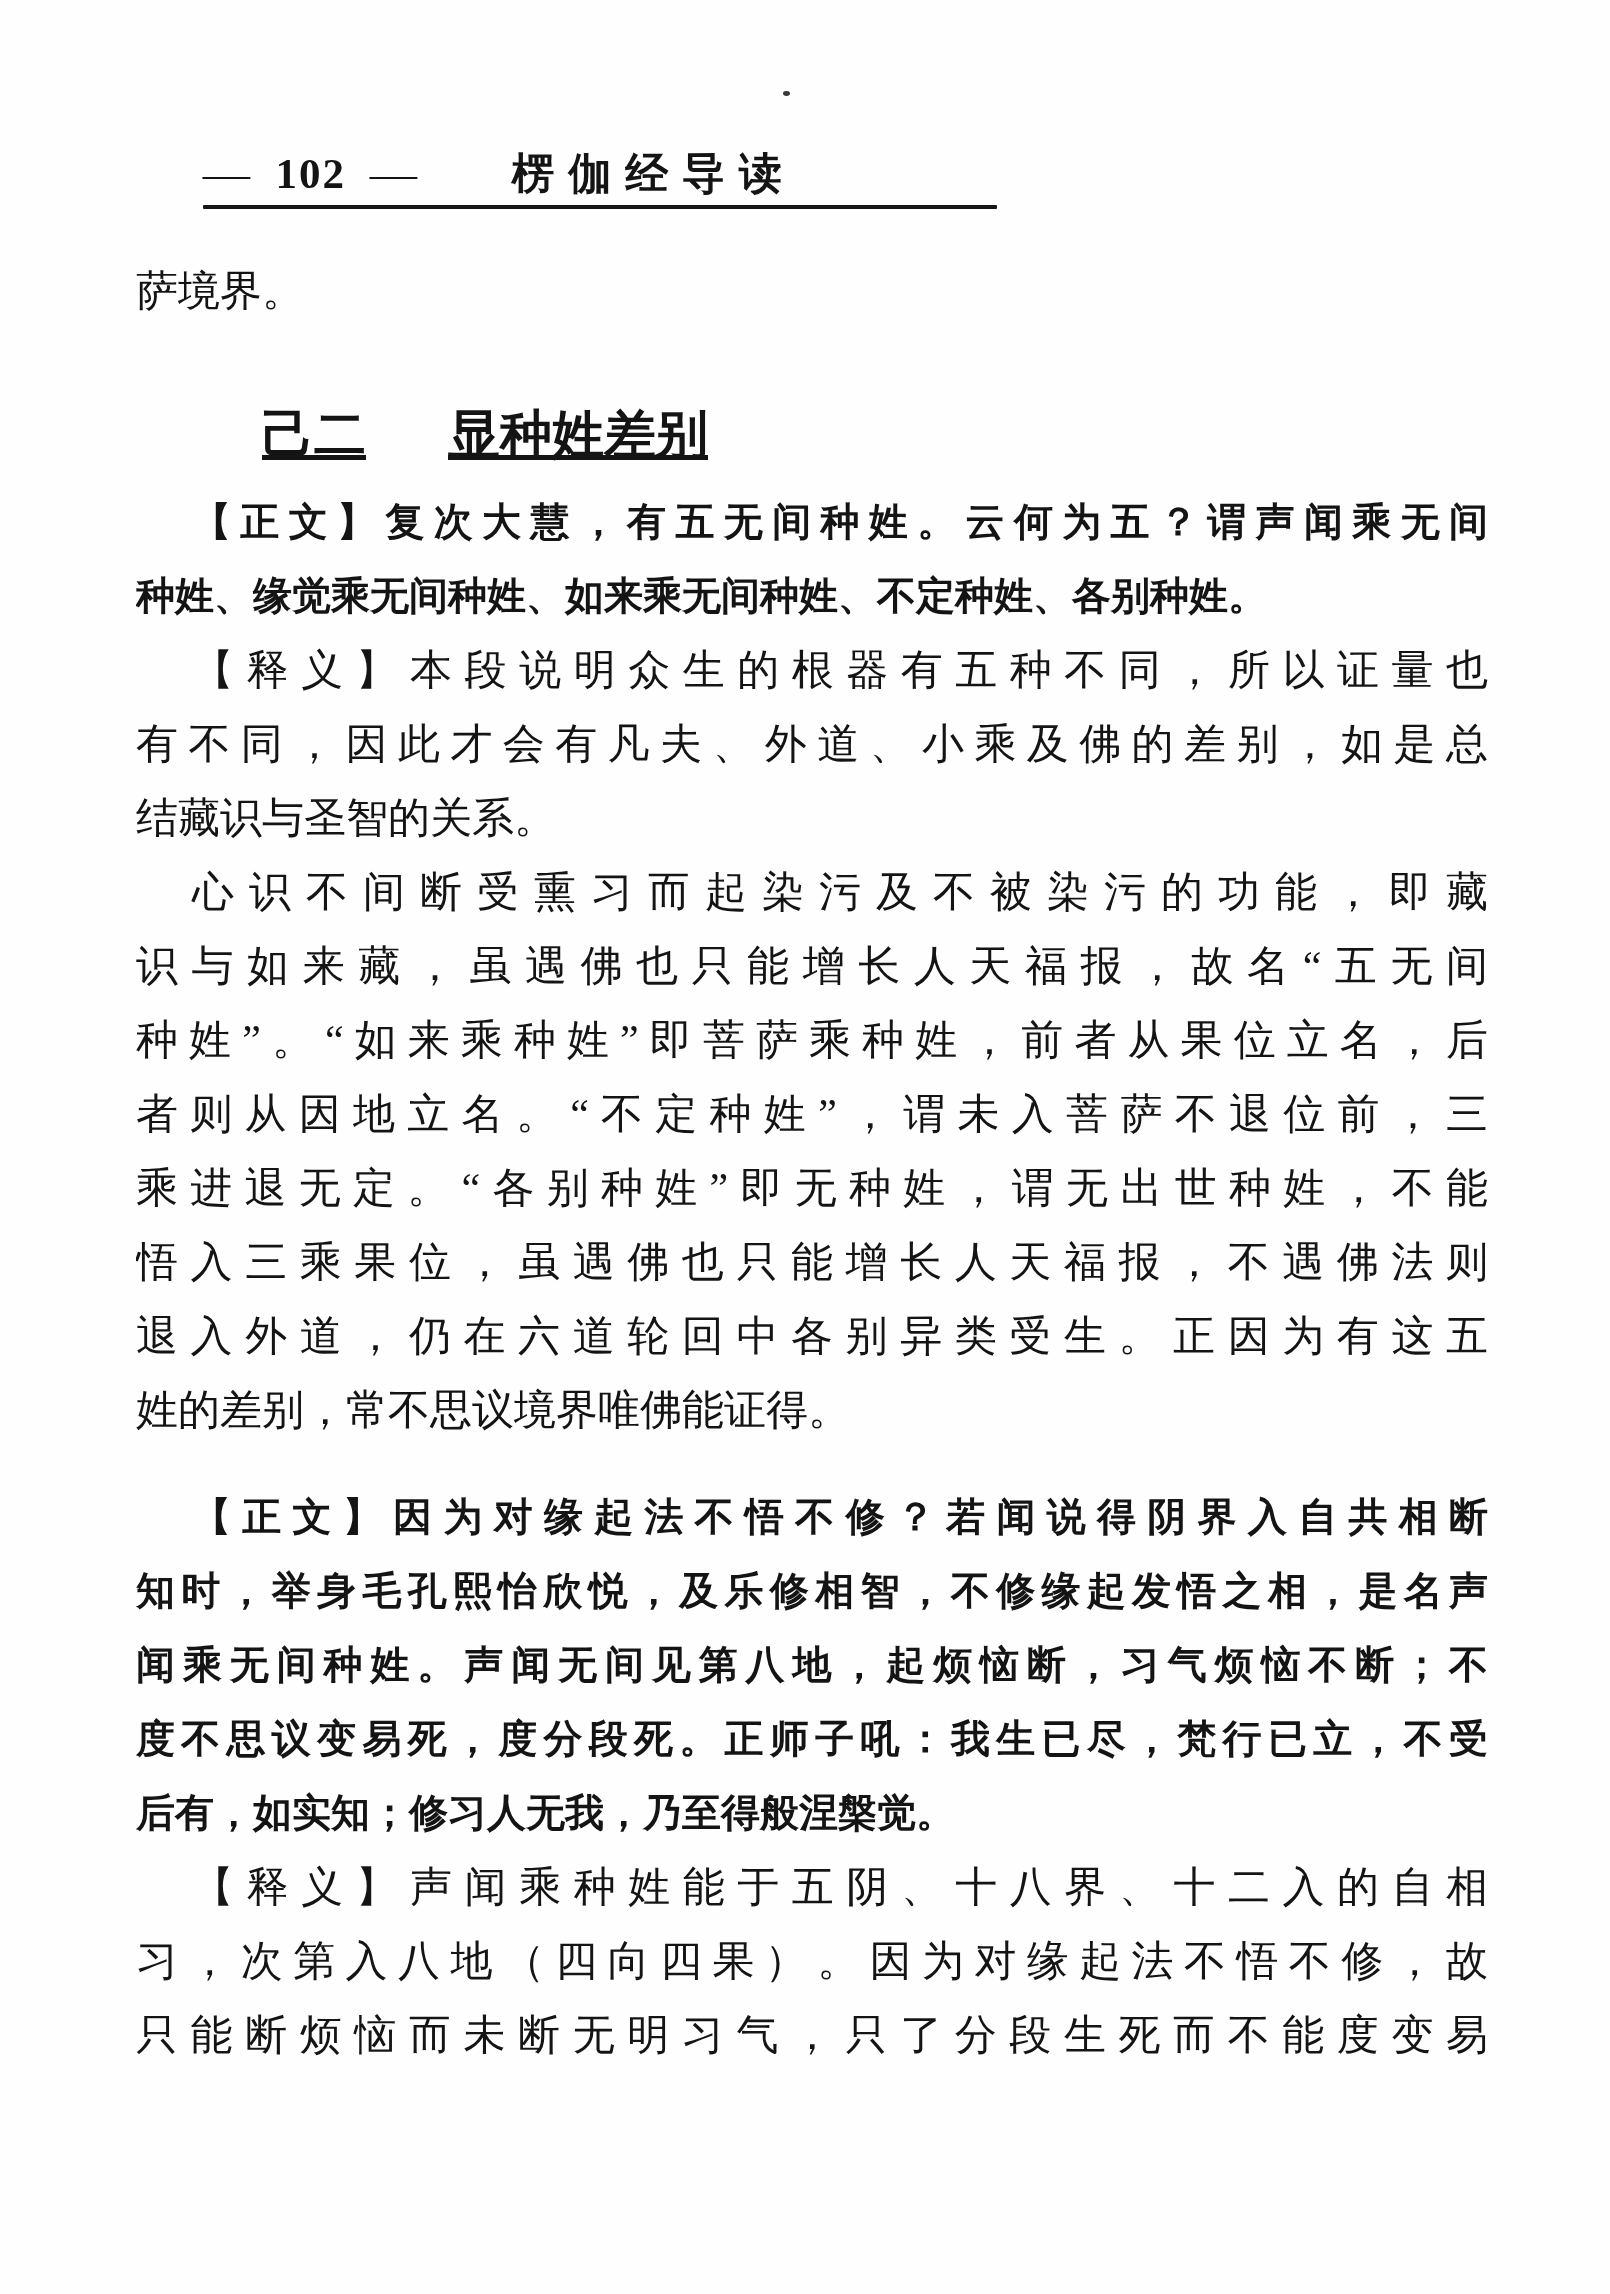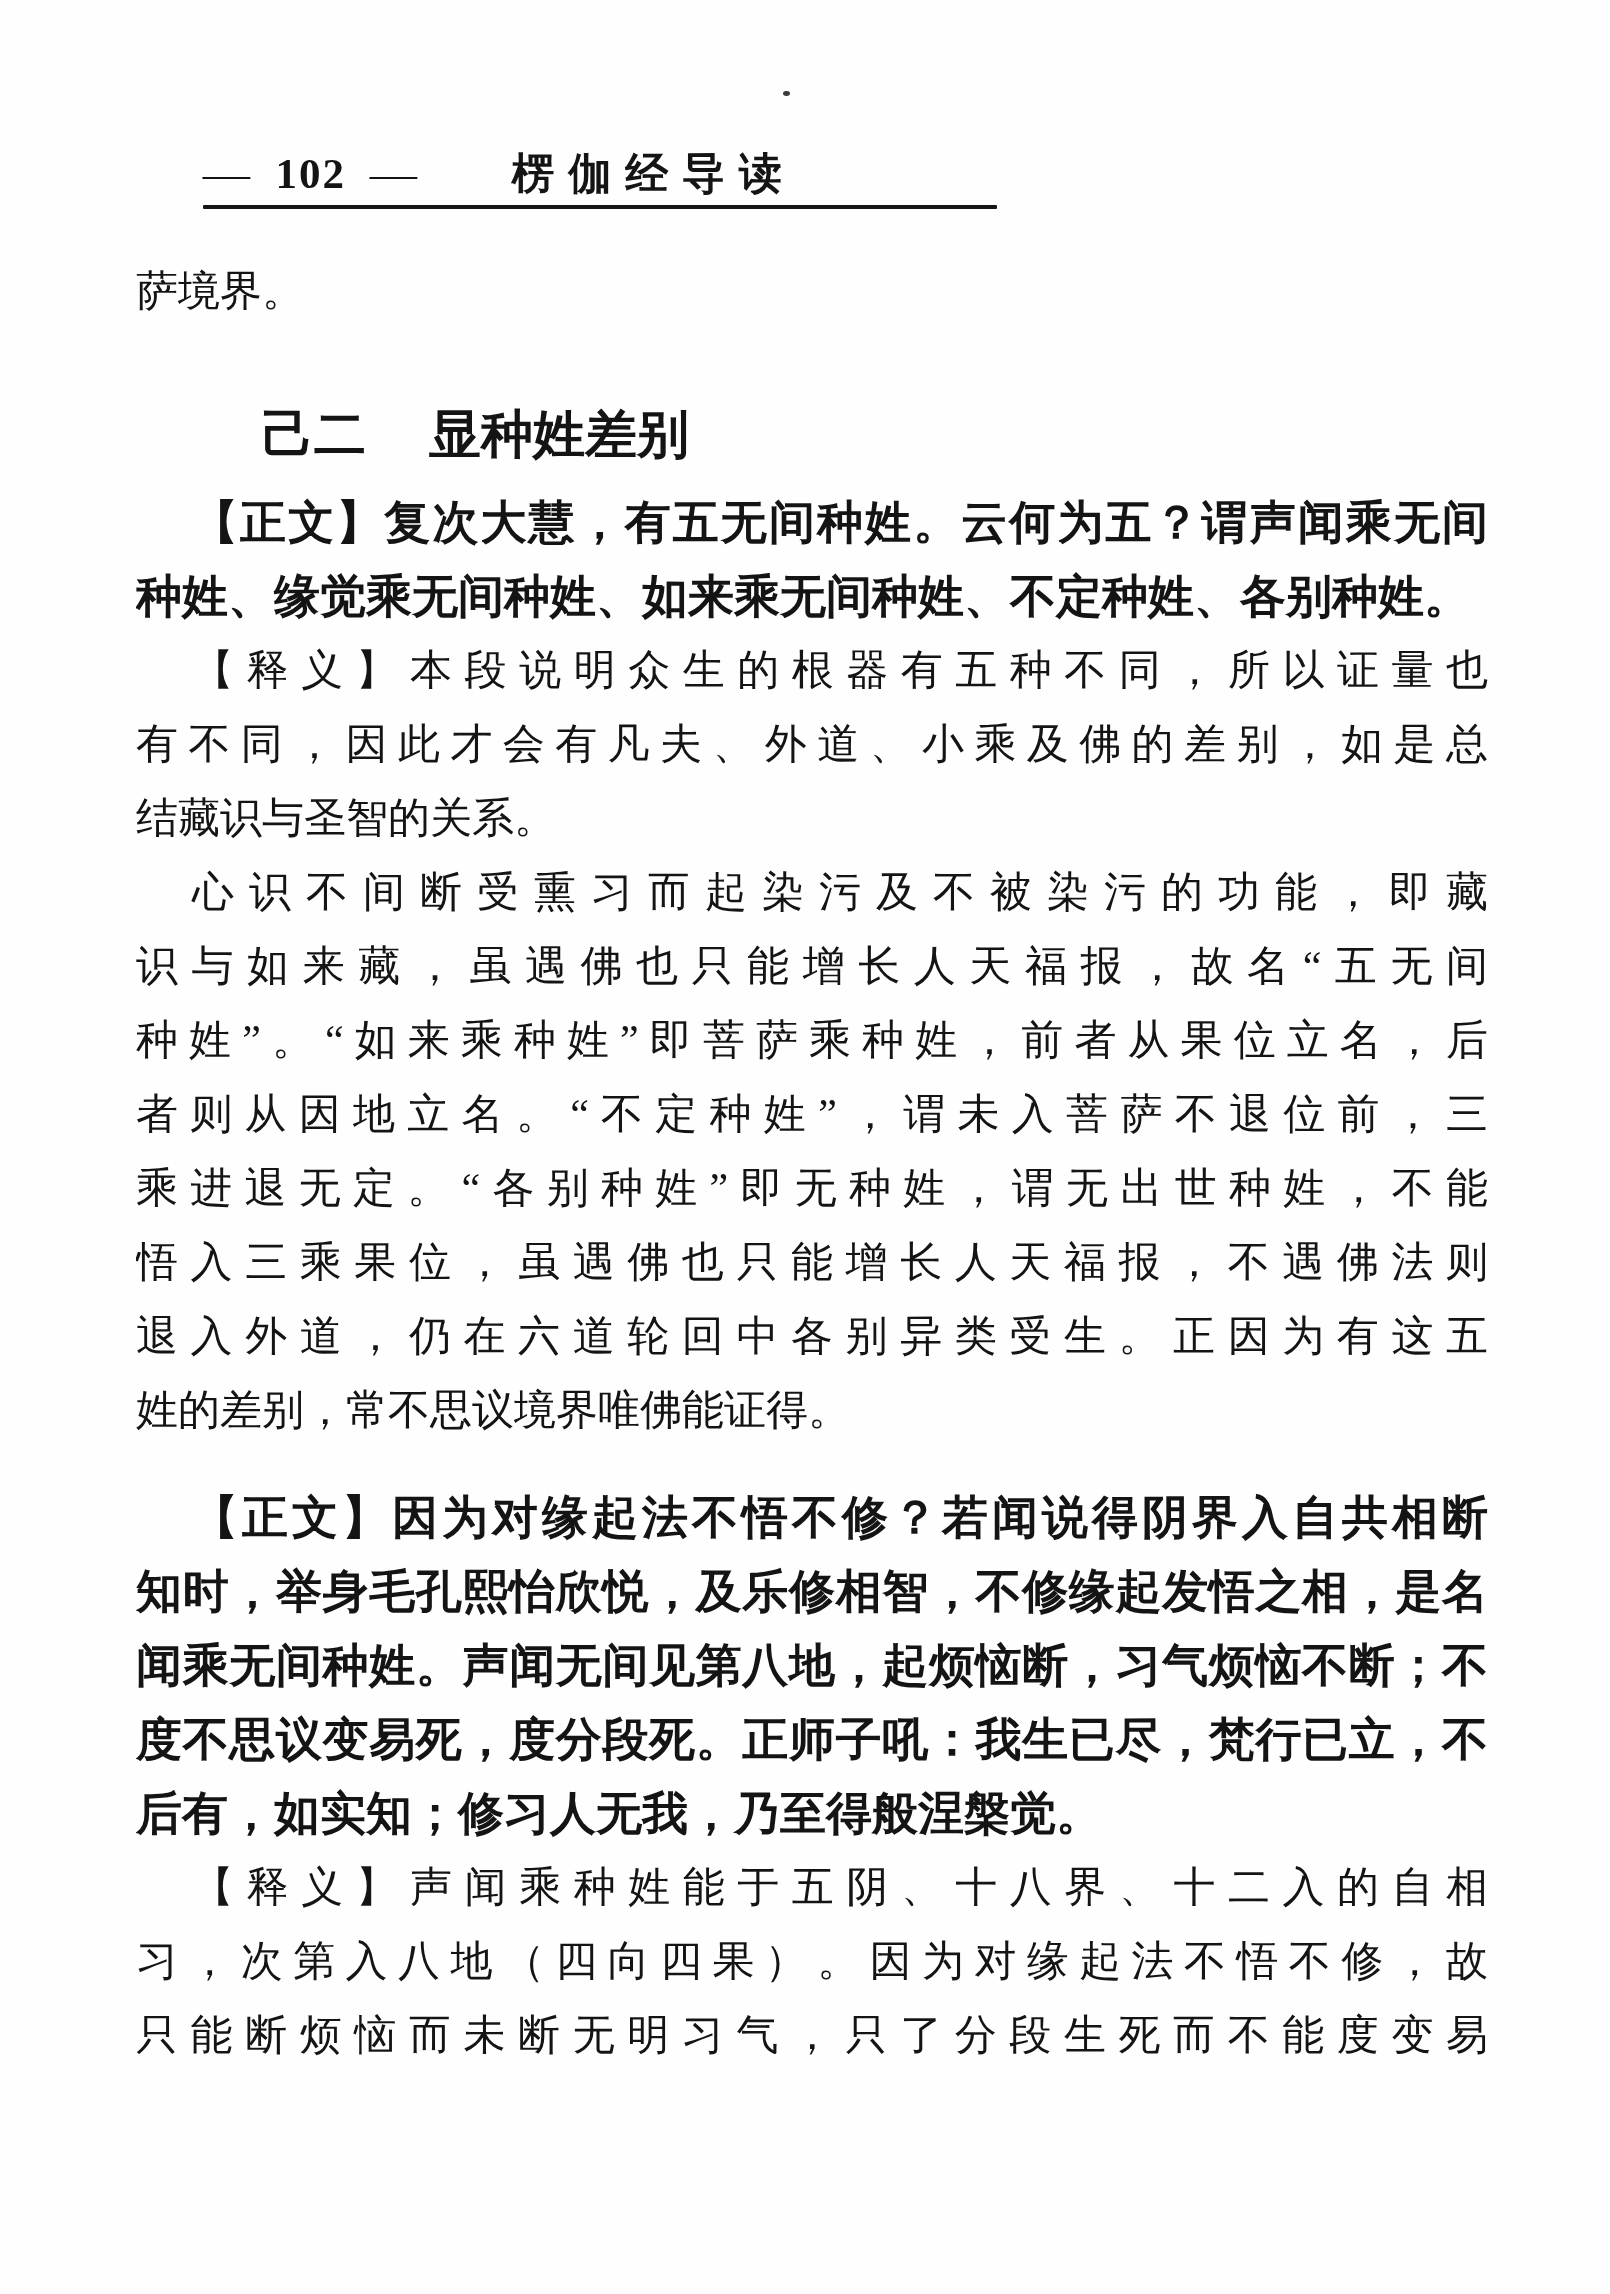--- a/index.html
+++ b/index.html
@@ -45,29 +45,29 @@
   .block{margin:0;}
 
   
   .block.plain .line{text-align:left;text-align-last:left;}
 
   
   .block.heading{
     margin:69px 0 13.8px 0;
     padding-left:126px;
     height:74px;line-height:74px;
-    display:flex;gap:63px;
+    display:flex;gap:82px;
     font-family:"Liberation Sans","DejaVu Sans",sans-serif;
-    font-weight:700;font-size:52px;
+    font-weight:700;font-size:52px;text-decoration:underline;
   }
 
   
   .block.scripture .line{
     font-family:"Liberation Sans","DejaVu Sans",sans-serif;
-    font-weight:700;font-size:46px;
+    font-weight:700;font-size:39px;
   }
   .block.commentary + .block.scripture{margin-top:33px;}
   .block.heading + .block.scripture{margin-top:0;}
 </style>
 </head>
 <body>
 
 <div class="page">
 
   <div class="speck"></div>

